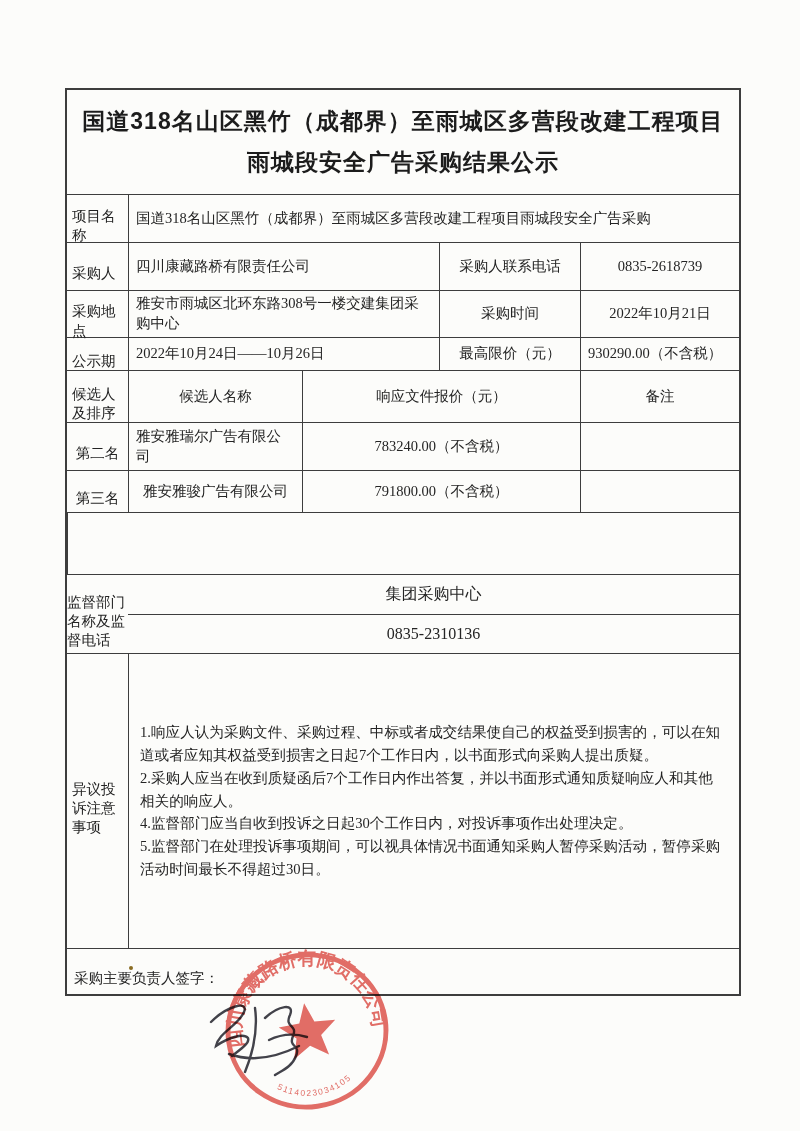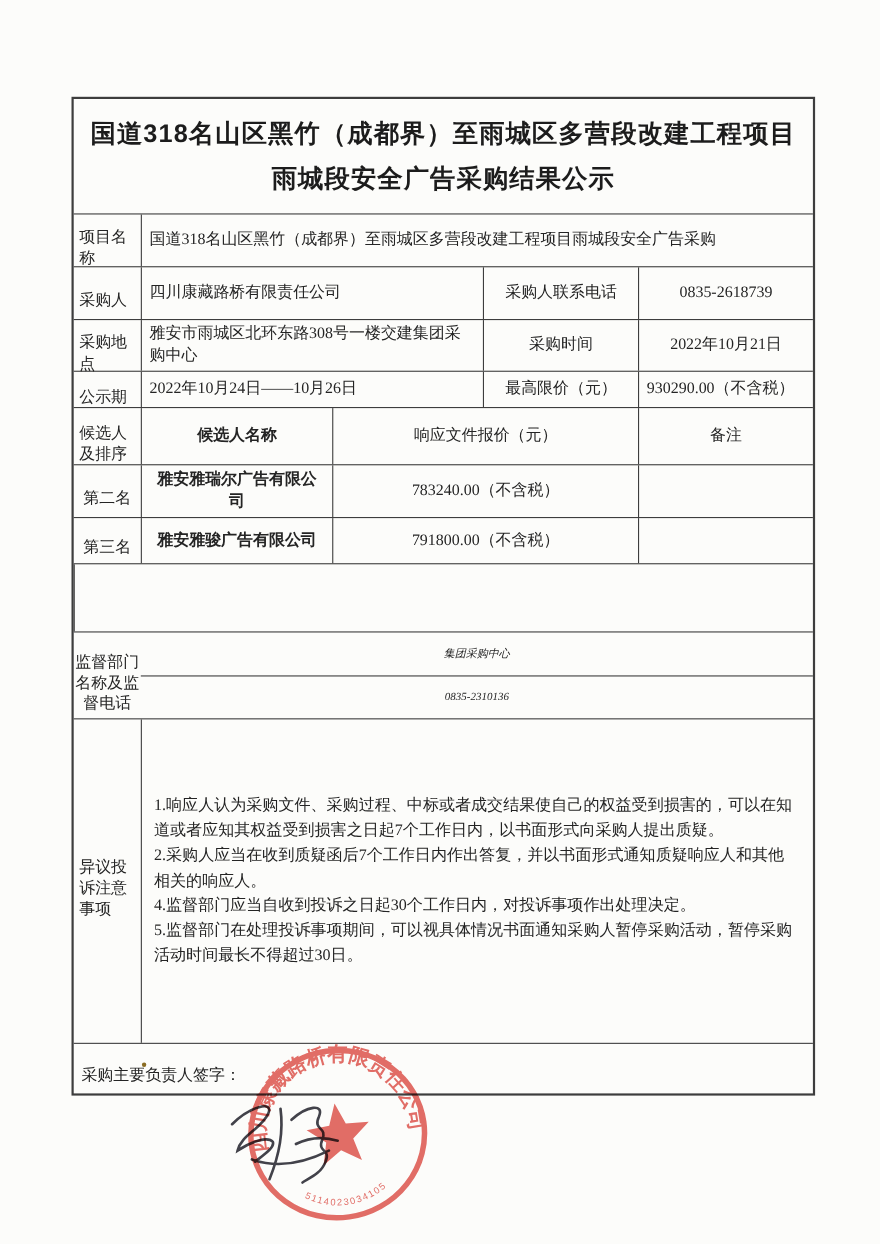--- a/index.html
+++ b/index.html
@@ -18,35 +18,35 @@
   }
   .row{display:flex;border-top:1.6px solid #3d3d3d;box-sizing:border-box;flex-shrink:0;}
   .row.first{border-top:none;}
   .cell{
     box-sizing:border-box;display:flex;align-items:center;
     font-size:14.5px;line-height:1.35;color:#242424;
     border-left:1.6px solid #3d3d3d;padding:2px 7px;min-width:0;
   }
   .cell.first{border-left:none;margin-top:15px;}
   .lab{padding:2px 5px;line-height:1.32;}
-  .ctr{justify-content:center;text-align:center;}
+  .ctr{justify-content:center;text-align:left;}
   .w-label{width:61px;}
   .w-valb{width:311px;}
   .w-lab2{width:141px;}
-  .w-name{width:174px;font-weight:bold;}
+  .w-name{width:174px;}
   .w-price{width:278px;}
   .grow{flex:1;}
   .title-row{height:104px;align-items:center;}
   .title-cell{
     flex:1;display:flex;flex-direction:column;justify-content:center;align-items:center;
     font-family:"Liberation Sans","DejaVu Sans",sans-serif;
     font-weight:bold;font-size:23px;letter-spacing:1px;line-height:1.8;color:#1c1c1c;
   }
   .sub-col{flex:1;display:flex;flex-direction:column;min-width:0;}
-  .sub-cell{flex:1;display:flex;align-items:center;justify-content:center;font-size:10px;box-sizing:border-box;font-style:italic;}
+  .sub-cell{flex:1;display:flex;align-items:center;justify-content:center;font-size:16px;box-sizing:border-box;}
   .sub-cell + .sub-cell{border-top:1.6px solid #3d3d3d;}
   .obj-body{display:flex;flex-direction:column;gap:0;padding:4px 8px 4px 4px;}
   .obj-body div{font-size:14.6px;line-height:1.56;}
   .stamp{
     position:absolute;left:214px;top:938px;width:186px;height:186px;
     mix-blend-mode:multiply;opacity:.82;transform:rotate(-8deg);
     pointer-events:none;
   }
   .sig{
     position:absolute;left:203px;top:988px;width:140px;height:92px;

